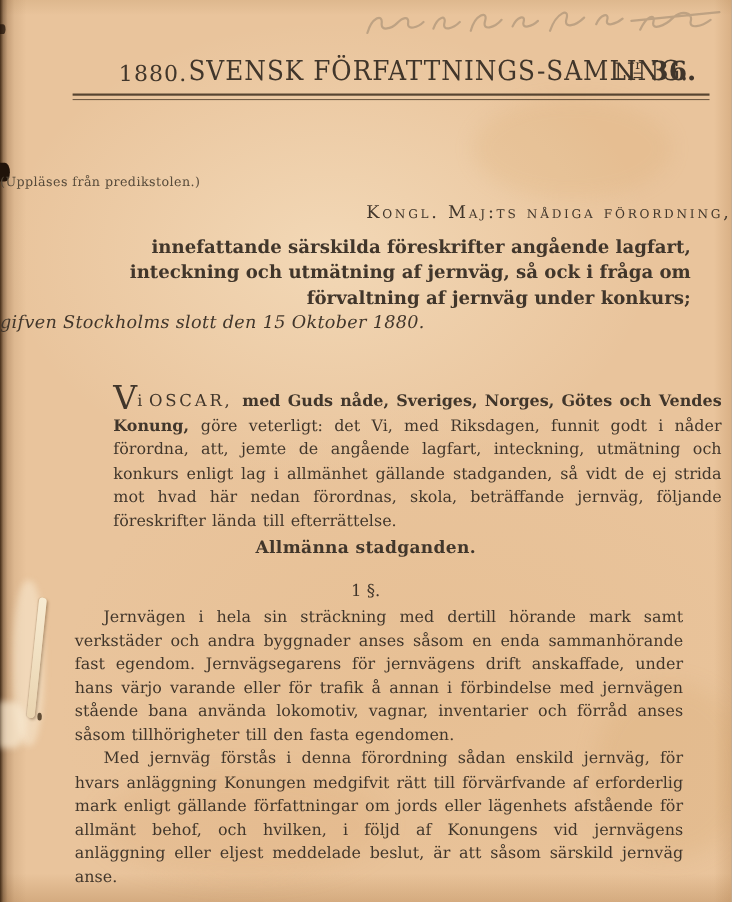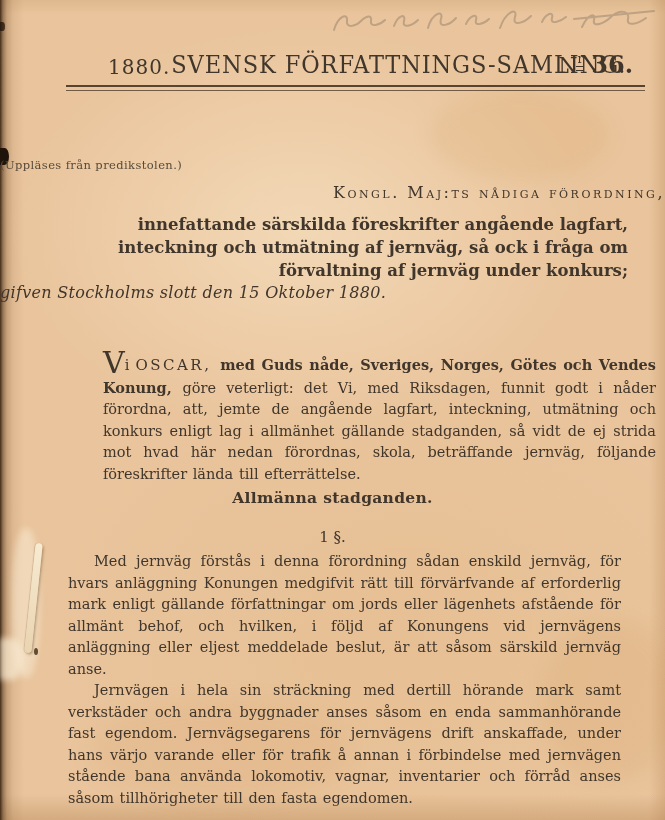--- a/index.html
+++ b/index.html
@@ -115,17 +115,17 @@
 
   <div class="preamble">
     <span class="initial">V</span><span>i </span><span class="king-name">OSCAR, </span><span class="royal-style">med Guds nåde, Sveriges, Norges, Götes och Vendes Konung, </span><span>göre veterligt: det Vi, med Riksdagen, funnit godt i nåder förordna, att, jemte de angående lagfart, inteckning, utmätning och konkurs enligt lag i allmänhet gällande stadganden, så vidt de ej strida mot hvad här nedan förordnas, skola, beträffande jernväg, följande föreskrifter lända till efterrättelse.</span>
   </div>
 
   <div class="section-heading">Allmänna stadganden.</div>
 
   <div class="para-sign">1 §.</div>
 
   <div class="body-text">
+    <p>Jernvägen i hela sin sträckning med dertill hörande mark samt verkstäder och andra byggnader anses såsom en enda sammanhörande fast egendom. Jernvägsegarens för jernvägens drift anskaffade, under hans värjo varande eller för trafik å annan i förbindelse med jernvägen stående bana använda lokomotiv, vagnar, inventarier och förråd anses såsom tillhörigheter till den fasta egendomen.</p>
     <p>Med jernväg förstås i denna förordning sådan enskild jernväg, för hvars anläggning Konungen medgifvit rätt till förvärfvande af erforderlig mark enligt gällande författningar om jords eller lägenhets afstående för allmänt behof, och hvilken, i följd af Konungens vid jernvägens anläggning eller eljest meddelade beslut, är att såsom särskild jernväg anse.</p>
-    <p>Jernvägen i hela sin sträckning med dertill hörande mark samt verkstäder och andra byggnader anses såsom en enda sammanhörande fast egendom. Jernvägsegarens för jernvägens drift anskaffade, under hans värjo varande eller för trafik å annan i förbindelse med jernvägen stående bana använda lokomotiv, vagnar, inventarier och förråd anses såsom tillhörigheter till den fasta egendomen.</p>
   </div>
 
 </div>
 
 </body></html>

